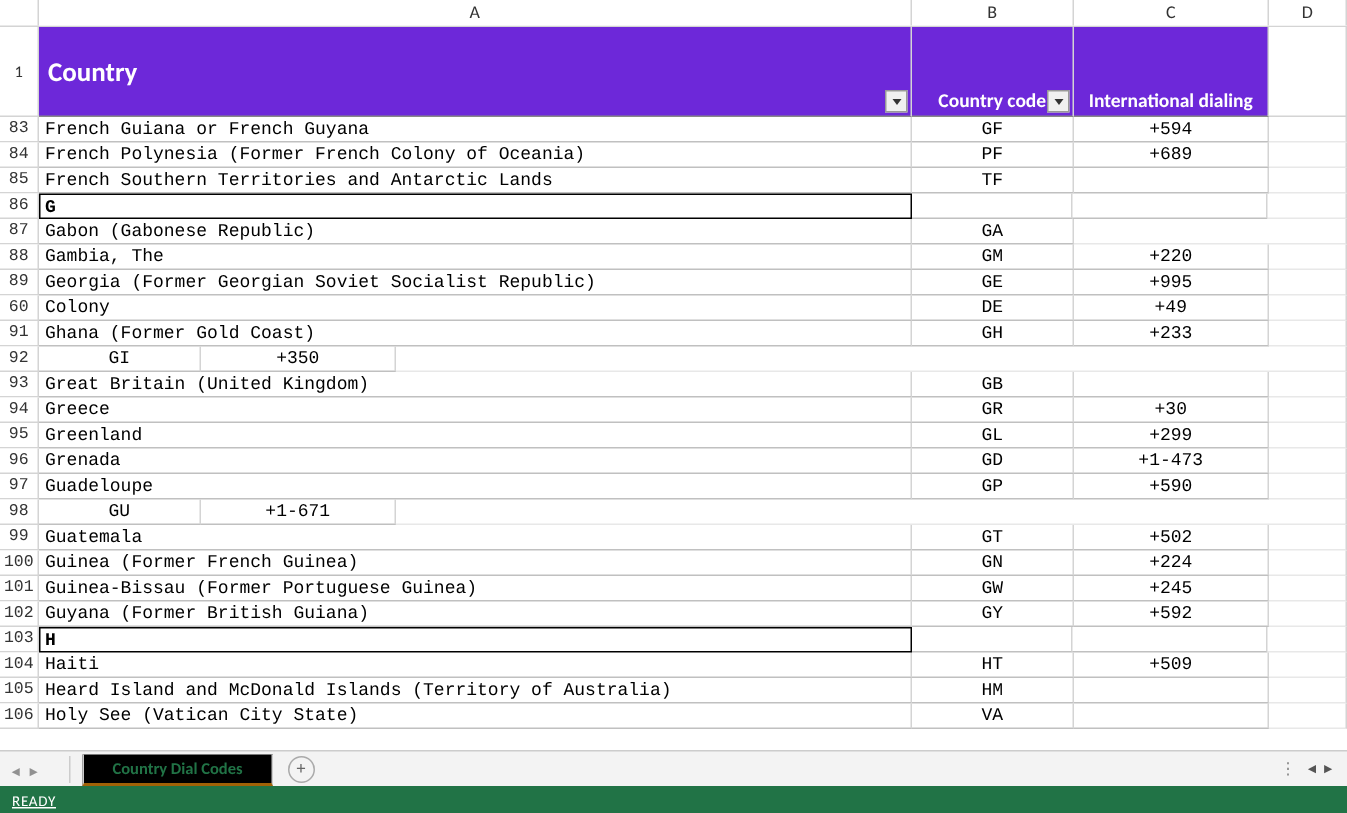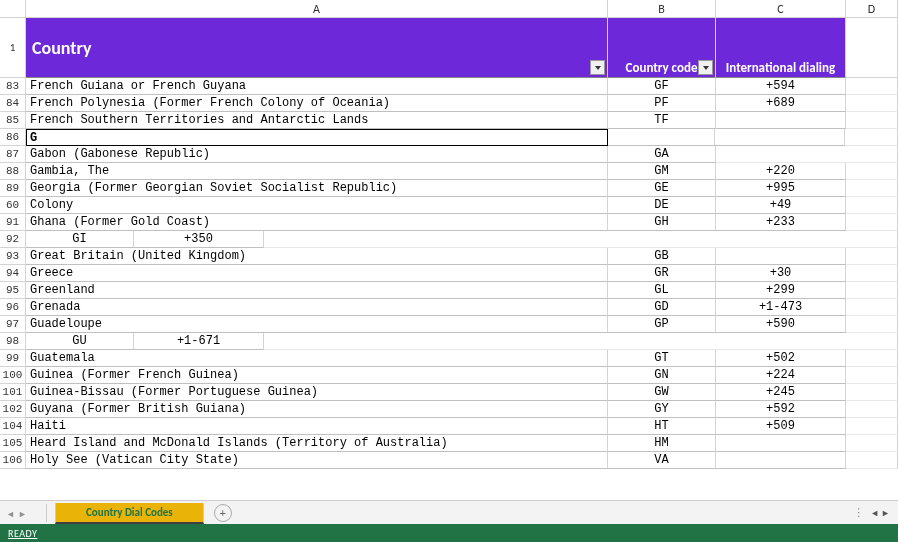--- a/index.html
+++ b/index.html
@@ -122,25 +122,25 @@
     align-items: center;
     padding: 0 6px;
     font-size: 11px;
   }
   .nav-arrows { display: flex; gap: 2px; margin-right: 10px; opacity: 0.4; }
   .nav-arrow { width: 10px; height: 12px; display: inline-block; }
   .nav-arrow.left::before { content: "◄"; font-size: 9px; }
   .nav-arrow.right::before { content: "►"; font-size: 9px; }
   .tab-sep { width: 1px; height: 18px; background: #ccc; margin: 0 8px; }
   .sheet-tab {
-    padding: 3px 30px;
-    background: #eab308;
+    padding: 3px 19px;
+    background: #000000;
     border: 1px solid #ccc;
     border-top: none;
-    border-bottom: 2px solid #404040;
+    border-bottom: 2px solid #a16207;
     color: #217346;
     font-weight: bold;
     position: relative;
     top: 1px;
   }
   .new-sheet {
     width: 18px; height: 18px;
     border: 1px solid #aaa;
     border-radius: 50%;
     display: flex; align-items: center; justify-content: center;
@@ -327,20 +327,27 @@
         <div class="cell cell-c">+245</div>
         <div class="cell cell-d"></div>
       </div>
       <div class="row data-row">
         <div class="row-num">102</div>
         <div class="cell cell-a">Guyana (Former British Guiana)</div>
         <div class="cell cell-b">GY</div>
         <div class="cell cell-c">+592</div>
         <div class="cell cell-d"></div>
       </div>
+      <div class="row data-row section-letter">
+        <div class="row-num">103</div>
+        <div class="cell cell-a">H</div>
+        <div class="cell cell-b"></div>
+        <div class="cell cell-c"></div>
+        <div class="cell cell-d"></div>
+      </div>
       <div class="row data-row">
         <div class="row-num">104</div>
         <div class="cell cell-a">Haiti</div>
         <div class="cell cell-b">HT</div>
         <div class="cell cell-c">+509</div>
         <div class="cell cell-d"></div>
       </div>
       <div class="row data-row">
         <div class="row-num">105</div>
         <div class="cell cell-a">Heard Island and McDonald Islands (Territory of Australia)</div>

